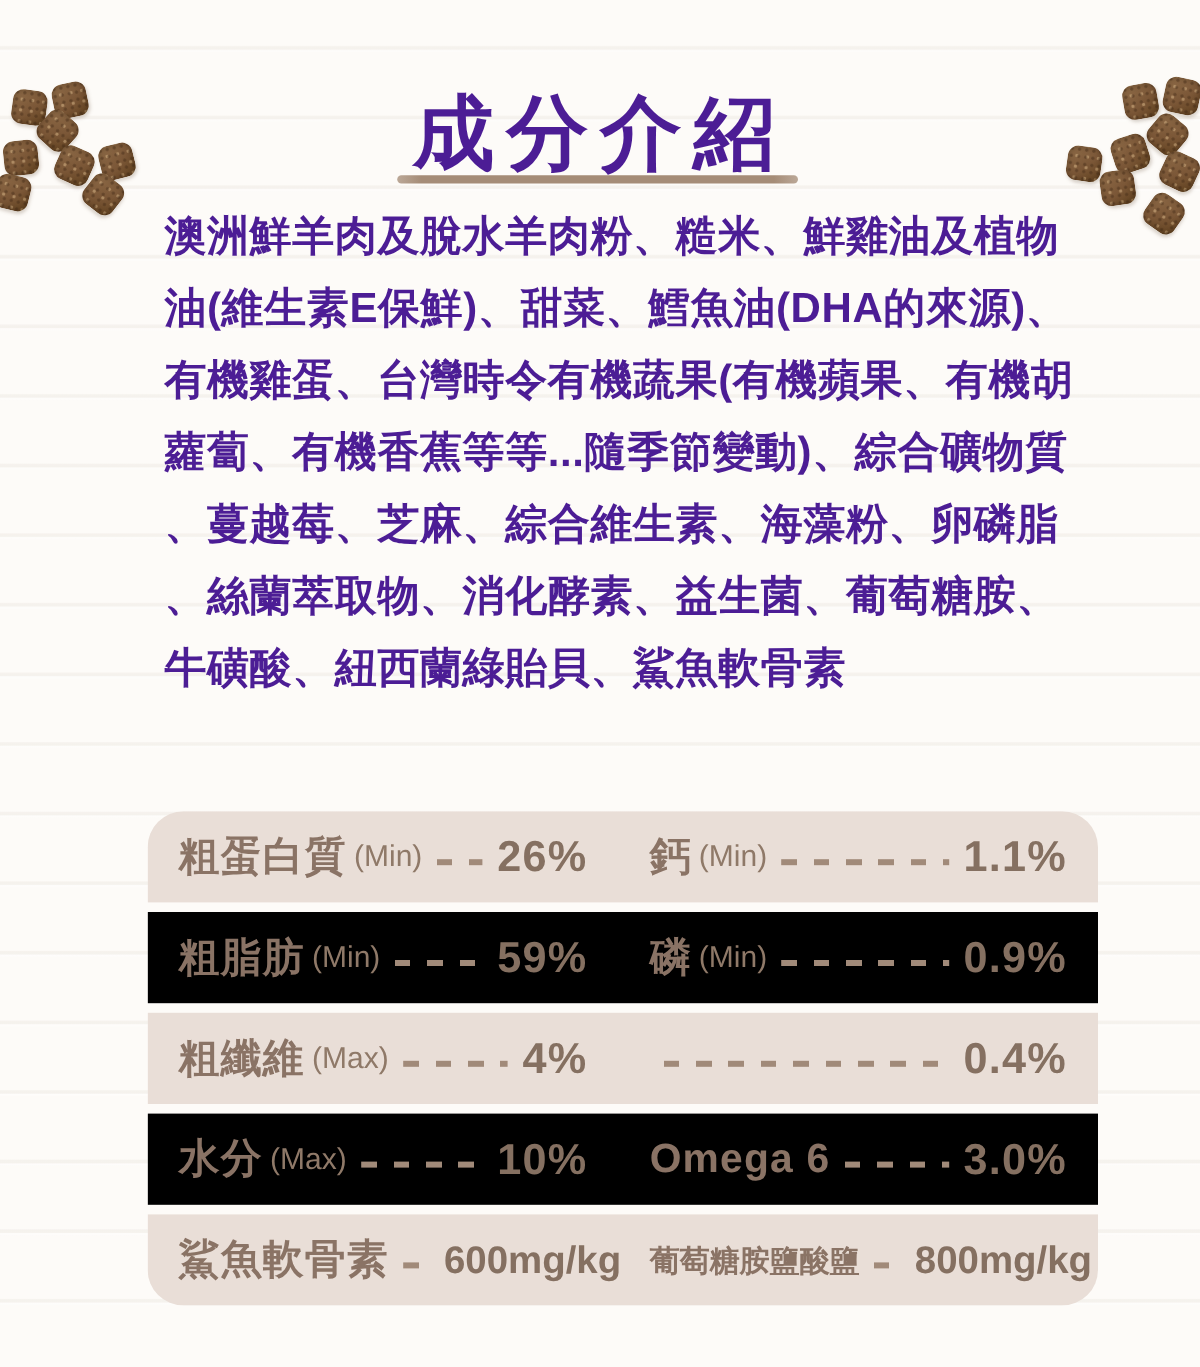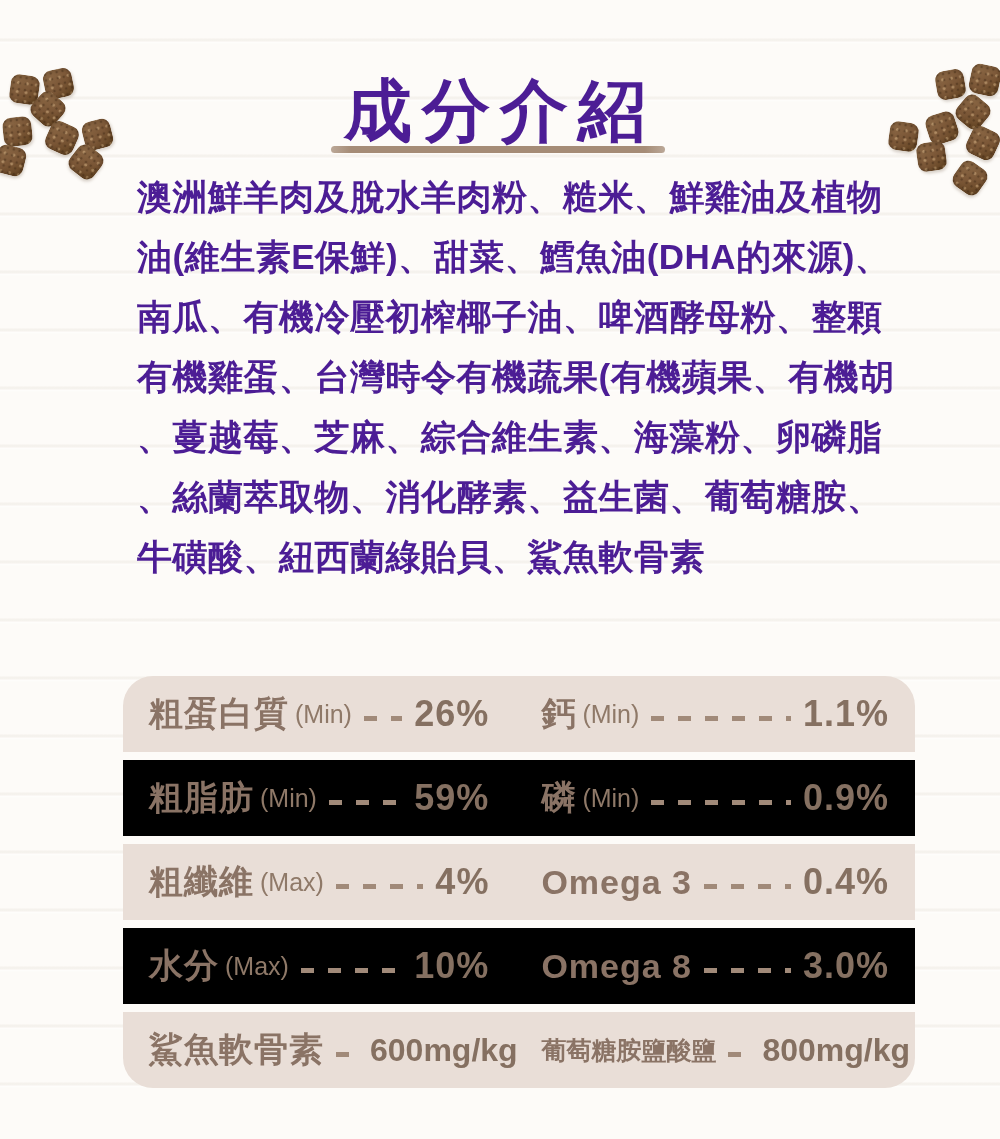--- a/index.html
+++ b/index.html
@@ -137,22 +137,22 @@
     <div class="kibble" style="left: 917px; top: 142px; width: 29px; height: 29px; transform: rotate(-8deg);"></div>
     <div class="kibble" style="left: 955px; top: 163px; width: 30px; height: 30px; transform: rotate(35deg);"></div>
   </div>
 
 <h1 class="page-title">成分介紹</h1>
 <div class="title-underline"></div>
 
 <div class="ingredients" id="ingredients">
     <div class="ingredient-line">澳洲鮮羊肉及脫水羊肉粉、糙米、鮮雞油及植物</div>
     <div class="ingredient-line">油(維生素E保鮮)、甜菜、鱈魚油(DHA的來源)、</div>
-    <div class="ingredient-line">南瓜、有機冷壓初榨椰子油、啤酒酵母粉、整顆</div>
     <div class="ingredient-line">有機雞蛋、台灣時令有機蔬果(有機蘋果、有機胡</div>
+    <div class="ingredient-line">蘿蔔、有機香蕉等等...隨季節變動)、綜合礦物質</div>
     <div class="ingredient-line">、蔓越莓、芝麻、綜合維生素、海藻粉、卵磷脂</div>
     <div class="ingredient-line">、絲蘭萃取物、消化酵素、益生菌、葡萄糖胺、</div>
     <div class="ingredient-line">牛磺酸、紐西蘭綠貽貝、鯊魚軟骨素</div>
   </div>
 
 <div class="analysis-table" id="analysis">
     <div class="analysis-row dark">
       <div class="cell cell-left">
         <span class="nutrient-label">粗蛋白質</span>
         <span class="nutrient-qualifier">(Min)</span>
@@ -181,34 +181,33 @@
       </div>
     </div>
     <div class="analysis-row dark">
       <div class="cell cell-left">
         <span class="nutrient-label">粗纖維</span>
         <span class="nutrient-qualifier">(Max)</span>
         <div class="dotted-leader"></div>
         <span class="nutrient-value">4%</span>
       </div>
       <div class="cell cell-right">
-        <span class="nutrient-label">Omega 3</span>
         <div class="dotted-leader"></div>
         <span class="nutrient-value">0.4%</span>
       </div>
     </div>
     <div class="analysis-row light">
       <div class="cell cell-left">
         <span class="nutrient-label">水分</span>
         <span class="nutrient-qualifier">(Max)</span>
         <div class="dotted-leader"></div>
         <span class="nutrient-value">10%</span>
       </div>
       <div class="cell cell-right">
-        <span class="nutrient-label">Omega 8</span>
+        <span class="nutrient-label">Omega 6</span>
         <div class="dotted-leader"></div>
         <span class="nutrient-value">3.0%</span>
       </div>
     </div>
     <div class="analysis-row dark">
       <div class="cell cell-left">
         <span class="nutrient-label">鯊魚軟骨素</span>
         <div class="dotted-leader"></div>
         <span class="nutrient-value unit">600mg/kg</span>
       </div>

